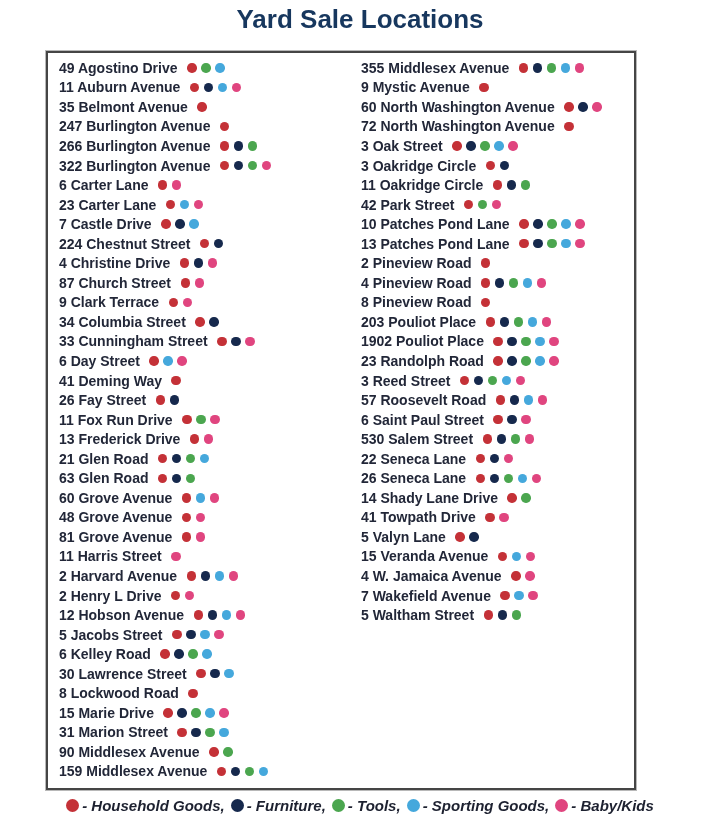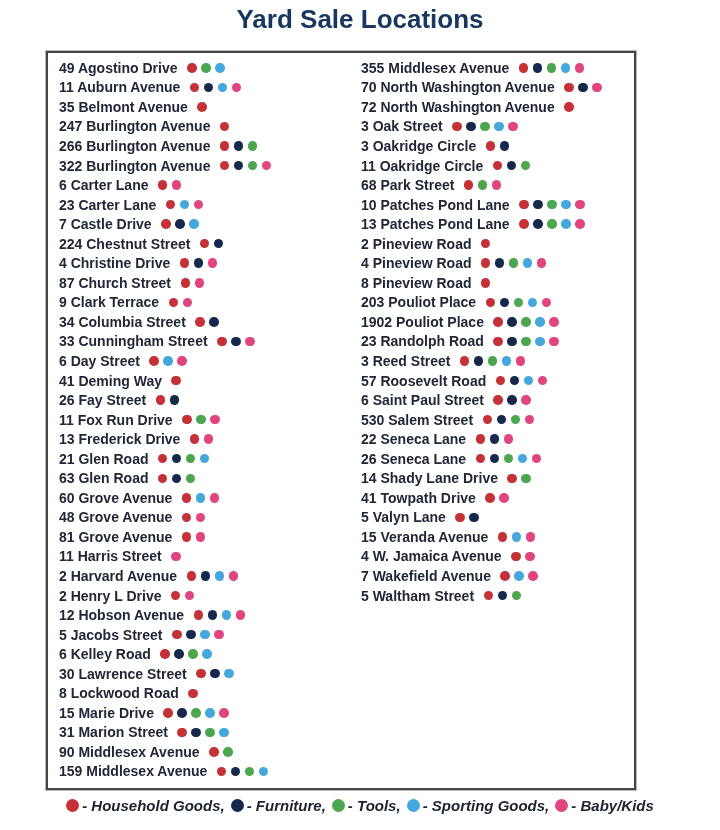--- a/index.html
+++ b/index.html
@@ -297,21 +297,25 @@
     <div class="col col-right">
         <div class="row">
           <span class="addr">355 Middlesex Avenue</span>
           <span class="dot" style="background: rgb(196, 49, 55);"></span>
           <span class="dot" style="background: rgb(22, 41, 77);"></span>
           <span class="dot" style="background: rgb(75, 166, 79);"></span>
           <span class="dot" style="background: rgb(69, 168, 220);"></span>
           <span class="dot" style="background: rgb(224, 69, 127);"></span>
         </div>
         <div class="row">
-          <span class="addr">70 North Washington Avenue</span>
+          <span class="addr">9 Mystic Avenue</span>
+          <span class="dot" style="background: rgb(196, 49, 55);"></span>
+        </div>
+        <div class="row">
+          <span class="addr">60 North Washington Avenue</span>
           <span class="dot" style="background: rgb(196, 49, 55);"></span>
           <span class="dot" style="background: rgb(22, 41, 77);"></span>
           <span class="dot" style="background: rgb(224, 69, 127);"></span>
         </div>
         <div class="row">
           <span class="addr">72 North Washington Avenue</span>
           <span class="dot" style="background: rgb(196, 49, 55);"></span>
         </div>
         <div class="row">
           <span class="addr">3 Oak Street</span>
@@ -326,21 +330,21 @@
           <span class="dot" style="background: rgb(196, 49, 55);"></span>
           <span class="dot" style="background: rgb(22, 41, 77);"></span>
         </div>
         <div class="row">
           <span class="addr">11 Oakridge Circle</span>
           <span class="dot" style="background: rgb(196, 49, 55);"></span>
           <span class="dot" style="background: rgb(22, 41, 77);"></span>
           <span class="dot" style="background: rgb(75, 166, 79);"></span>
         </div>
         <div class="row">
-          <span class="addr">68 Park Street</span>
+          <span class="addr">42 Park Street</span>
           <span class="dot" style="background: rgb(196, 49, 55);"></span>
           <span class="dot" style="background: rgb(75, 166, 79);"></span>
           <span class="dot" style="background: rgb(224, 69, 127);"></span>
         </div>
         <div class="row">
           <span class="addr">10 Patches Pond Lane</span>
           <span class="dot" style="background: rgb(196, 49, 55);"></span>
           <span class="dot" style="background: rgb(22, 41, 77);"></span>
           <span class="dot" style="background: rgb(75, 166, 79);"></span>
           <span class="dot" style="background: rgb(69, 168, 220);"></span>

